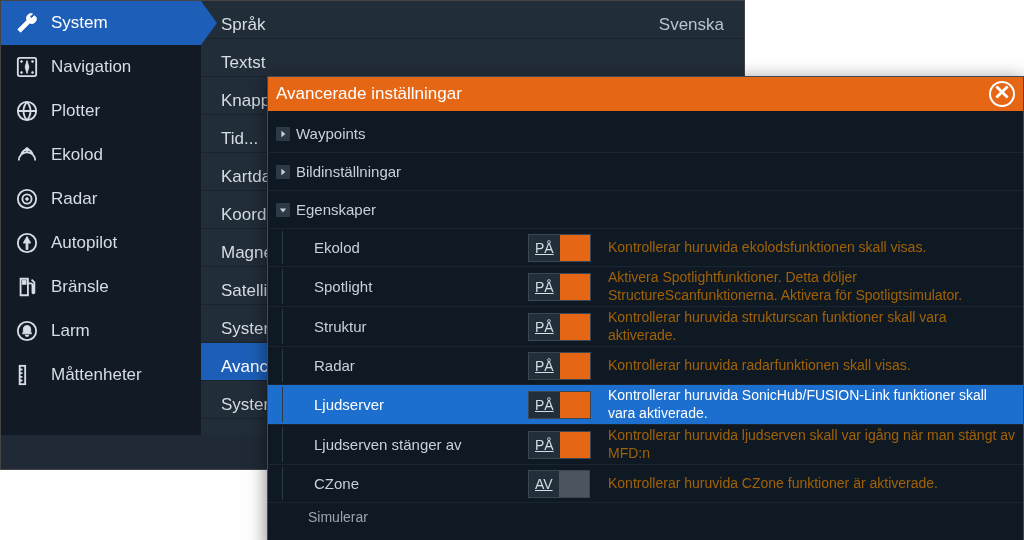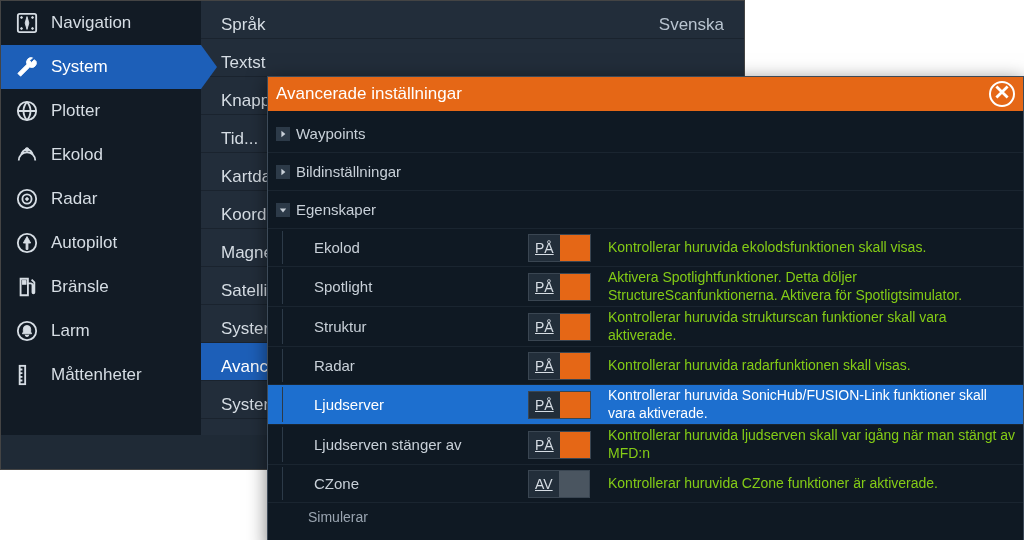--- a/index.html
+++ b/index.html
@@ -32,59 +32,59 @@
   .win2 { position: absolute; left: 267px; top: 76px; width: 757px; height: 473px; background: #0f1923; border: 1px solid #3d4a58; box-shadow: 0 4px 18px rgba(0,0,0,0.5); }
   .win2 .body { height: calc(100% - 34px); overflow: hidden; padding: 4px 0; }
 
   .tree-row { display: flex; align-items: center; color: #c8d0d8; font-size: 15px; min-height: 38px; padding: 2px 8px; border-bottom: 1px solid #1a2530; }
   .tree-row.header { padding-left: 8px; }
   .tree-row .tri { width: 14px; height: 14px; margin-right: 6px; display: inline-flex; align-items: center; justify-content: center; background: #2c3a48; flex: 0 0 14px; }
   .tree-row .tri svg { width: 8px; height: 8px; fill: #c8d0d8; }
   .tree-row .indent { width: 26px; flex: 0 0 26px; border-left: 1px solid #2c3a48; align-self: stretch; margin-left: 6px; }
   .tree-row .label { flex: 0 0 220px; padding-left: 6px; }
   .tree-row .toggle { flex: 0 0 66px; display: flex; align-items: center; }
-  .tree-row .desc { flex: 1; font-size: 14px; color: #84cc16; padding-left: 14px; line-height: 1.25; }
+  .tree-row .desc { flex: 1; font-size: 14px; color: #a16207; padding-left: 14px; line-height: 1.25; }
   .tree-row.selected { background: #1d6fcf; color: #fff; }
   .tree-row.selected .desc { color: #ffffff; }
 
   .toggle-sw { display: flex; align-items: center; height: 28px; cursor: pointer; }
   .toggle-sw .txt { font-size: 14px; color: #d6dde4; padding: 0 6px; text-decoration: underline; }
   .toggle-sw .knob { width: 30px; height: 26px; background: #e56716; }
   .toggle-sw.off .knob { background: #4a5560; }
   .toggle-sw.off { flex-direction: row-reverse; }
   .toggle-sw .track { display: flex; align-items: center; background: #222e3a; border: 1px solid #3a4652; height: 28px; }
 
   .simulerar { color: #9aa5b1; font-size: 14px; padding: 6px 8px 6px 40px; }
 </style>
 </head>
 <body>
 
 <div class="win1">
   <div class="win1-body">
     <div class="sidebar" id="sidebar">
+        <div class="sidebar-item selected">
+          <span class="icon">
+            <svg viewBox="0 0 24 24">
+              <path d="M22 6a5 5 0 0 1-7 6L5 22l-3-3L12 9a5 5 0 0 1 6-7l-3 3 2 2 3-3z"></path>
+            </svg>
+          </span>
+          <span>System</span>
+        </div>
         <div class="sidebar-item">
           <span class="icon">
             <svg viewBox="0 0 24 24">
               <rect x="2" y="2" width="20" height="20" rx="2" fill="none" stroke-width="2"></rect>
               <circle cx="6" cy="6" r="1"></circle>
               <circle cx="18" cy="6" r="1"></circle>
               <circle cx="6" cy="18" r="1"></circle>
               <circle cx="18" cy="18" r="1"></circle>
               <path d="M12 5 L14 12 L12 19 L10 12 Z"></path>
             </svg>
           </span>
           <span>Navigation</span>
-        </div>
-        <div class="sidebar-item selected">
-          <span class="icon">
-            <svg viewBox="0 0 24 24">
-              <path d="M22 6a5 5 0 0 1-7 6L5 22l-3-3L12 9a5 5 0 0 1 6-7l-3 3 2 2 3-3z"></path>
-            </svg>
-          </span>
-          <span>System</span>
         </div>
         <div class="sidebar-item">
           <span class="icon">
             <svg viewBox="0 0 24 24">
               <circle cx="12" cy="12" r="10" fill="none" stroke-width="2"></circle>
               <path d="M2 12h20M12 2a15 15 0 0 1 0 20M12 2a15 15 0 0 0 0 20" fill="none" stroke-width="2"></path>
             </svg>
           </span>
           <span>Plotter</span>
         </div>

